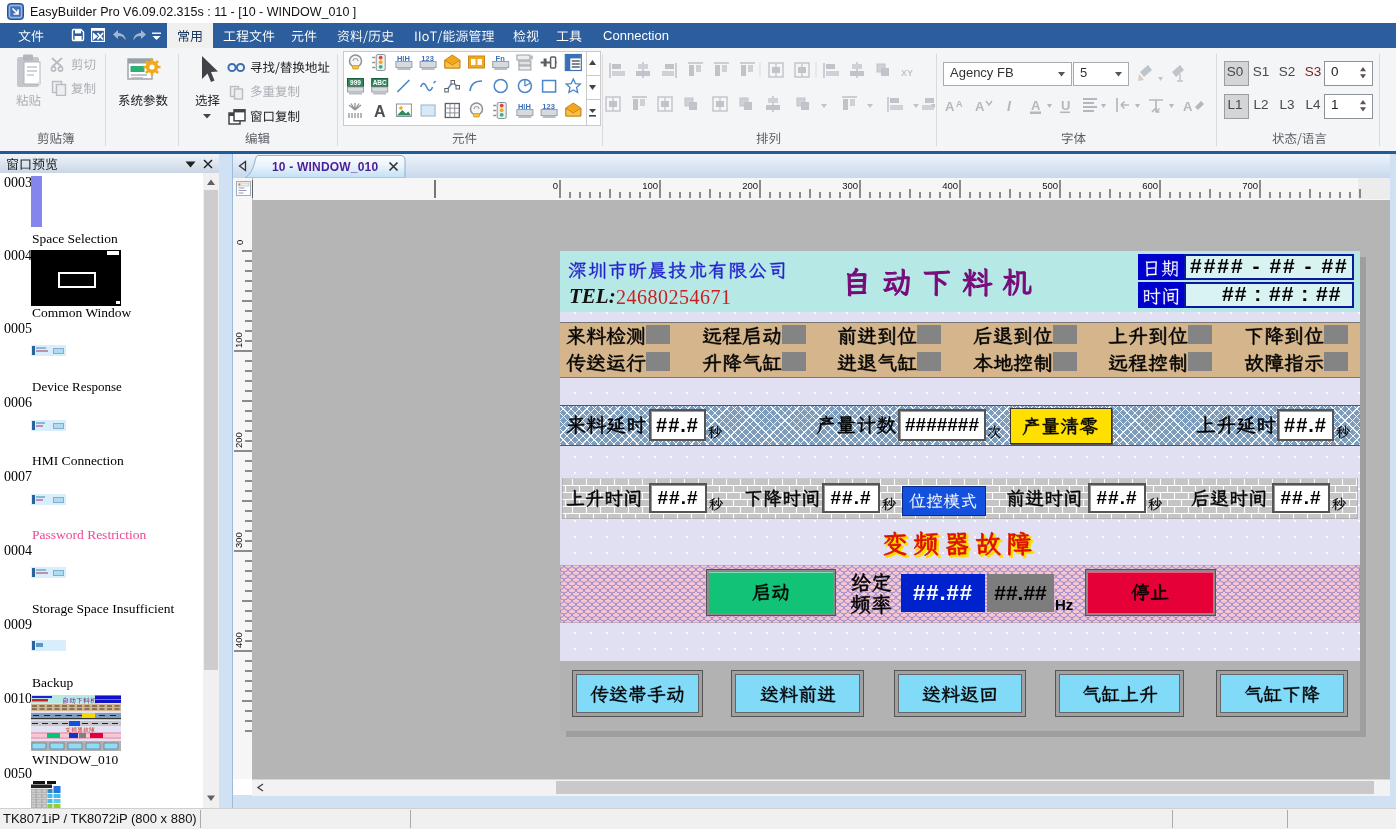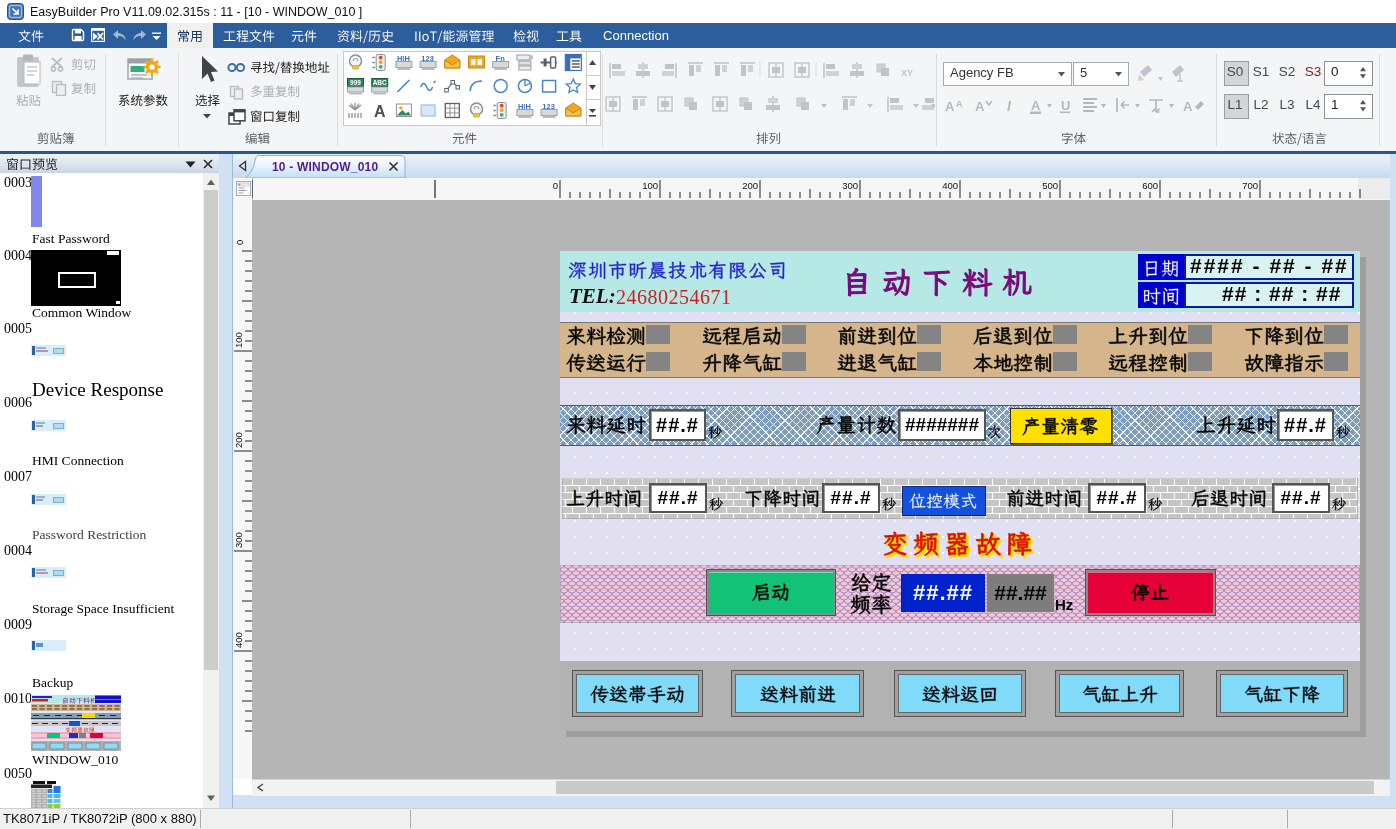--- a/index.html
+++ b/index.html
@@ -137,21 +137,21 @@
 <path id="b55" d="M134 -99V-59C134 -38 129 -11 82 4C85 7 89 12 91 15C142 -4 148 -34 148 -59V-99ZM145 -18C158 -8 174 7 182 16L192 5C184 -3 167 -17 155 -27ZM18 -122C30 -113 45 -102 56 -94H8V-81H41V-2C41 1 40 1 37 1C34 1 25 1 14 1C17 5 19 11 19 16C33 16 42 15 48 13C53 11 55 6 55 -2V-81H76C73 -70 69 -59 65 -51L77 -48C82 -59 88 -77 93 -92L84 -95L82 -94H68L72 -99C68 -103 61 -108 54 -112C66 -123 79 -138 87 -153L78 -159L76 -158H12V-145H66C59 -136 51 -126 44 -120L26 -131ZM100 -126V-30H114V-112H169V-31H184V-126H145L152 -146H192V-159H93V-146H135C134 -139 132 -132 130 -126Z"></path>
 <path id="b56" d="M129 -125C139 -116 150 -102 155 -93L169 -99C164 -108 152 -121 142 -131ZM23 -157V-100H38V-157ZM65 -166V-94H79V-166ZM106 -37V-5C106 9 111 13 130 13C134 13 161 13 165 13C181 13 186 8 187 -15C183 -16 177 -18 174 -20C173 -2 172 0 164 0C158 0 136 0 132 0C122 0 121 0 121 -5V-37ZM91 -65V-50C91 -34 86 -11 13 4C17 7 21 13 23 16C98 -1 107 -28 107 -49V-65ZM39 -88V-24H54V-74H148V-25H164V-88ZM117 -168C112 -146 102 -123 90 -108C94 -107 100 -103 103 -101C110 -110 116 -121 121 -134H187V-148H126C128 -153 130 -159 132 -165Z"></path>
 </defs>
   </svg>
 <div style="position:absolute;left:0px;top:0px;width:1396px;height:23px;background:#fff;border-bottom:1px solid #e8e8e8"></div>
 <svg style="position:absolute;left:7px;top:3px" width="17" height="17" viewBox="0 0 17 17">
 <rect x="0.5" y="0.5" width="16" height="16" rx="3" fill="#4472b8" stroke="#28508e"></rect>
 <rect x="2.5" y="2.5" width="12" height="12" rx="2" fill="none" stroke="#9ab6dd" stroke-width="1.4"></rect>
 <path d="M5.5 5.5 L11 11 M11 6.5 L11 11 L6.5 11" stroke="#fff" stroke-width="1.7" fill="none"></path>
   </svg>
-<div style="position:absolute;left:30px;top:5px;white-space:pre;font:12.5px 'Liberation Sans',sans-serif;color:#111">EasyBuilder Pro V11.09.02.315s : 11 - [10 - WINDOW_010 ]</div>
+<div style="position:absolute;left:30px;top:5px;white-space:pre;font:12.5px 'Liberation Sans',sans-serif;color:#111">EasyBuilder Pro V6.09.02.315s : 11 - [10 - WINDOW_010 ]</div>
 <div style="position:absolute;left:0px;top:23px;width:1396px;height:25px;background:#2c5d9d"></div>
 <svg class="tr" style="left:18.0px;top:40.5px">
     <g transform="scale(0.06500)" fill="#fff">
       <use href="#b0" x="0"></use>
       <use href="#b1" x="200"></use>
     </g>
   </svg>
 <svg style="position:absolute;left:71px;top:28px" width="14" height="14" viewBox="0 0 14 14">
 <path d="M1.5 2.5 a1 1 0 0 1 1-1 H10 l2.5 2.5 V11.5 a1 1 0 0 1 -1 1 H2.5 a1 1 0 0 1 -1-1 Z" fill="none" stroke="#fff" stroke-width="1.4"></path>
 <rect x="4" y="1.8" width="6" height="3.6" fill="#fff"></rect>
@@ -714,48 +714,48 @@
 <div style="position:absolute;left:203px;top:173px;width:16px;height:635px;background:#f0f0f0"></div>
 <svg style="position:absolute;left:206px;top:178px" width="10" height="8">
     <path d="M1 7 L9 7 L5 1.5 Z" fill="#606060"></path>
   </svg>
 <div style="position:absolute;left:204px;top:190px;width:14px;height:480px;background:#cdcdcd"></div>
 <svg style="position:absolute;left:206px;top:794px" width="10" height="8">
     <path d="M1 1.5 L9 1.5 L5 7 Z" fill="#606060"></path>
   </svg>
 <div style="position:absolute;left:4px;top:175px;white-space:pre;font-family:'Liberation Serif',serif;color:#000;font-size:14px">0003</div>
 <div style="position:absolute;left:31px;top:176px;width:11px;height:51px;background:#8585ee"></div>
-<div style="position:absolute;left:32px;top:231px;white-space:pre;font-family:'Liberation Serif',serif;color:#000;font-size:13.5px">Fast Password</div>
+<div style="position:absolute;left:32px;top:231px;white-space:pre;font-family:'Liberation Serif',serif;color:#000;font-size:13.5px">Space Selection</div>
 <div style="position:absolute;left:4px;top:248px;white-space:pre;font-family:'Liberation Serif',serif;color:#000;font-size:14px">0004</div>
 <div style="position:absolute;left:31px;top:250px;width:90px;height:56px;background:#000"></div>
 <div style="position:absolute;left:58px;top:272px;width:34px;height:12px;border:2px solid #fff"></div>
 <div style="position:absolute;left:107px;top:251px;width:12px;height:4px;background:#fff"></div>
 <div style="position:absolute;left:116px;top:301px;width:4px;height:3px;background:#fff"></div>
 <div style="position:absolute;left:32px;top:305px;white-space:pre;font-family:'Liberation Serif',serif;color:#000;font-size:13.5px">Common Window</div>
 <div style="position:absolute;left:4px;top:321px;white-space:pre;font-family:'Liberation Serif',serif;color:#000;font-size:14px">0005</div>
 <div style="position:absolute;left:31px;top:345px;width:35px;height:11px;background:#d8eefb"></div>
 <div style="position:absolute;left:32px;top:346px;width:2.5px;height:9px;background:#27639c"></div>
 <div style="position:absolute;left:36px;top:347px;width:10px;height:2px;background:#88b8dc"></div>
 <div style="position:absolute;left:36px;top:350px;width:12px;height:1.5px;background:#c090a8"></div>
 <div style="position:absolute;left:53px;top:348px;width:9px;height:4px;background:#aedcf2;border:1px solid #88aacc"></div>
-<div style="position:absolute;left:32px;top:379px;white-space:pre;font-family:'Liberation Serif',serif;color:#000;font-size:19px">Device Response</div>
+<div style="position:absolute;left:32px;top:379px;white-space:pre;font-family:'Liberation Serif',serif;color:#000;font-size:13px">Device Response</div>
 <div style="position:absolute;left:4px;top:395px;white-space:pre;font-family:'Liberation Serif',serif;color:#000;font-size:14px">0006</div>
 <div style="position:absolute;left:31px;top:420px;width:35px;height:11px;background:#d8eefb"></div>
 <div style="position:absolute;left:32px;top:421px;width:2.5px;height:9px;background:#27639c"></div>
 <div style="position:absolute;left:36px;top:422px;width:9px;height:2px;background:#88b8dc"></div>
 <div style="position:absolute;left:36px;top:425px;width:7px;height:1.5px;background:#c090a8"></div>
 <div style="position:absolute;left:53px;top:423px;width:9px;height:4px;background:#aedcf2;border:1px solid #88aacc"></div>
 <div style="position:absolute;left:32px;top:453px;white-space:pre;font-family:'Liberation Serif',serif;color:#000;font-size:13.5px">HMI Connection</div>
 <div style="position:absolute;left:4px;top:469px;white-space:pre;font-family:'Liberation Serif',serif;color:#000;font-size:14px">0007</div>
 <div style="position:absolute;left:31px;top:494px;width:35px;height:11px;background:#d8eefb"></div>
 <div style="position:absolute;left:32px;top:495px;width:2.5px;height:9px;background:#27639c"></div>
 <div style="position:absolute;left:36px;top:496px;width:9px;height:2px;background:#88b8dc"></div>
 <div style="position:absolute;left:36px;top:499px;width:7px;height:1.5px;background:#c090a8"></div>
 <div style="position:absolute;left:53px;top:497px;width:9px;height:4px;background:#aedcf2;border:1px solid #88aacc"></div>
-<div style="position:absolute;left:32px;top:527px;white-space:pre;font-family:'Liberation Serif',serif;color:#404040;font-size:13.5px">Password Restriction</div>
+<div style="position:absolute;left:32px;top:527px;white-space:pre;font-family:'Liberation Serif',serif;color:#ec4899;font-size:13.5px">Password Restriction</div>
 <div style="position:absolute;left:4px;top:543px;white-space:pre;font-family:'Liberation Serif',serif;color:#000;font-size:14px">0004</div>
 <div style="position:absolute;left:31px;top:567px;width:35px;height:11px;background:#d8eefb"></div>
 <div style="position:absolute;left:32px;top:568px;width:2.5px;height:9px;background:#27639c"></div>
 <div style="position:absolute;left:36px;top:569px;width:10px;height:2px;background:#88b8dc"></div>
 <div style="position:absolute;left:36px;top:572px;width:12px;height:1.5px;background:#c090a8"></div>
 <div style="position:absolute;left:53px;top:570px;width:9px;height:4px;background:#aedcf2;border:1px solid #88aacc"></div>
 <div style="position:absolute;left:32px;top:601px;white-space:pre;font-family:Liberation Serif, serif;color:#000;font-size:13.5px">Storage Space Insufficient</div>
 <div style="position:absolute;left:4px;top:617px;white-space:pre;font-family:'Liberation Serif',serif;color:#000;font-size:14px">0009</div>
 <div style="position:absolute;left:31px;top:640px;width:35px;height:11px;background:#d8eefb"></div>
 <div style="position:absolute;left:32px;top:641px;width:2.5px;height:9px;background:#27639c"></div>

